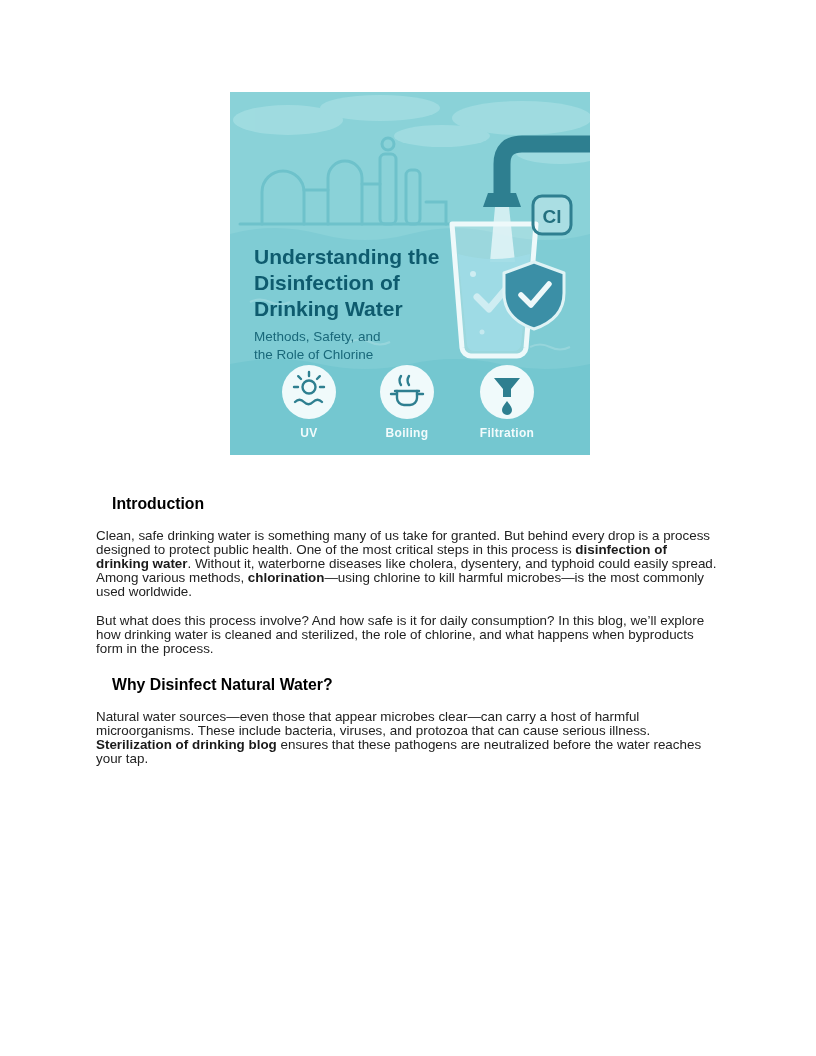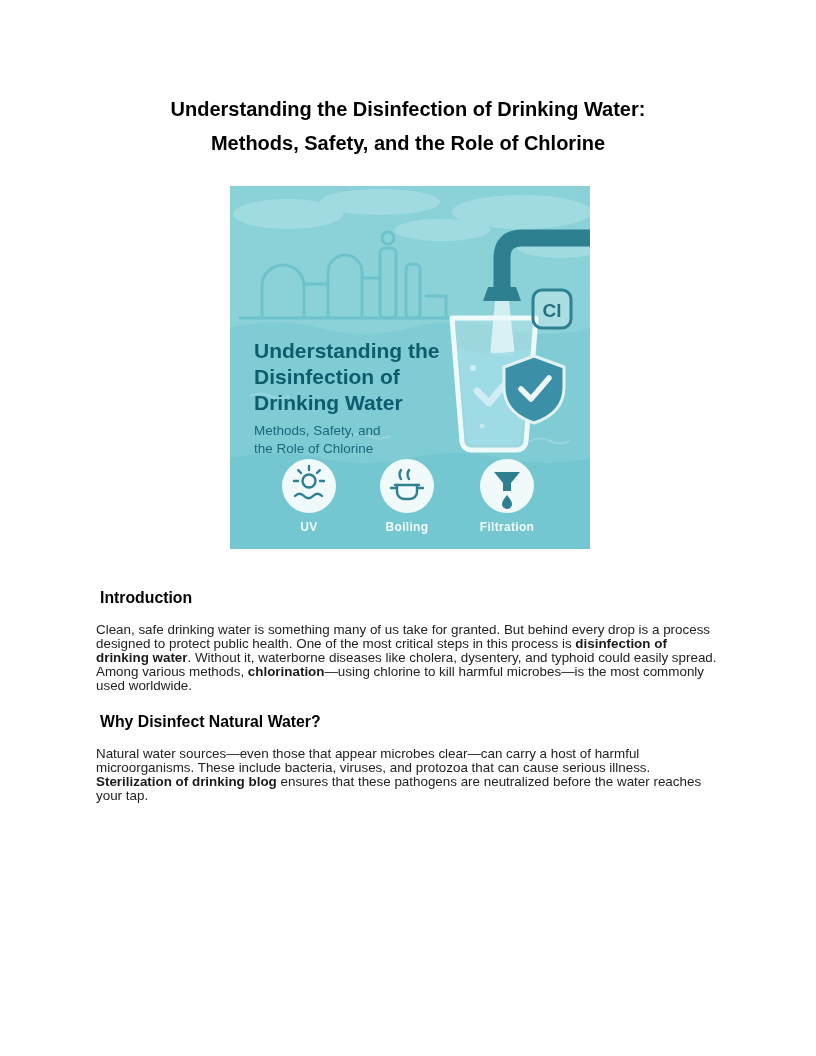--- a/index.html
+++ b/index.html
@@ -30,21 +30,21 @@
     color: #000000;
   }
   .title-line { display: block; }
   .hero {
     margin: 0 auto 40px auto;
     width: 356px;
     height: 363px;
   }
   .hero svg { display: block; }
   .section-heading {
-    margin: 12px 0 16px 4px;
+    margin: 12px 0 16px 16px;
     font-size: 15.8px;
     font-weight: 700;
     color: #000000;
   }
   .section-heading.later { margin-top: 20px; }
   .body-par {
     margin: 0 0 15px 0;
     font-size: 13.4px;
     line-height: 14px;
     color: #222222;
@@ -56,24 +56,20 @@
   .illu-title { font-weight: 700; font-size: 21px; fill: #0e5b6e; }
   .illu-sub   { font-weight: 400; font-size: 13.5px; fill: #19687a; }
   .illu-label { font-weight: 700; font-size: 12px; fill: #f2fbfc; letter-spacing: 0.3px; }
   .cl-text    { font-weight: 700; font-size: 19px; fill: #23707f; }
 </style>
 </head>
 <body>
 
 <div class="page">
 
-  <h1 class="doc-title">
-    <span class="title-line">Understanding the Disinfection of Drinking Water:</span>
-    <span class="title-line">Methods, Safety, and the Role of Chlorine</span>
-  </h1>
 
   <figure class="hero">
     <svg viewBox="0 0 360 363" width="360" height="363">
 
       <rect width="360" height="363" fill="#8ad2d8"></rect>
 
       <g fill="#a6dfe3" opacity="0.75">
         <ellipse cx="58" cy="28" rx="55" ry="15"></ellipse>
         <ellipse cx="150" cy="16" rx="60" ry="13"></ellipse>
         <ellipse cx="292" cy="26" rx="70" ry="17"></ellipse>
@@ -169,20 +165,21 @@
 
       <text x="79" y="345" text-anchor="middle" class="illu-label">UV</text>
       <text x="177" y="345" text-anchor="middle" class="illu-label">Boiling</text>
       <text x="277" y="345" text-anchor="middle" class="illu-label">Filtration</text>
     </svg>
   </figure>
 
   <section>
     <h2 class="section-heading">Introduction</h2>
     <p class="body-par"><span>Clean, safe drinking water is something many of us take for granted. But behind every drop is a process designed to protect public health. One of the most critical steps in this process is </span><strong>disinfection of drinking water</strong><span>. Without it, waterborne diseases like cholera, dysentery, and typhoid could easily spread. Among various methods, </span><strong>chlorination</strong><span>—using chlorine to kill harmful microbes—is the most commonly used worldwide.</span></p>
+    <p class="body-par"><span>But what does this process involve? And how safe is it for daily consumption? In this blog, we’ll explore how drinking water is cleaned and sterilized, the role of chlorine, and what happens when byproducts form in the process.</span></p>
   </section>
 
   <section>
     <h2 class="section-heading later">Why Disinfect Natural Water?</h2>
     <p class="body-par"><span>Natural water sources—even those that appear microbes clear—can carry a host of harmful microorganisms. These include bacteria, viruses, and protozoa that can cause serious illness. </span><strong>Sterilization of drinking blog</strong><span> ensures that these pathogens are neutralized before the water reaches your tap.</span></p>
   </section>
 
 </div>
 
 </body></html>

